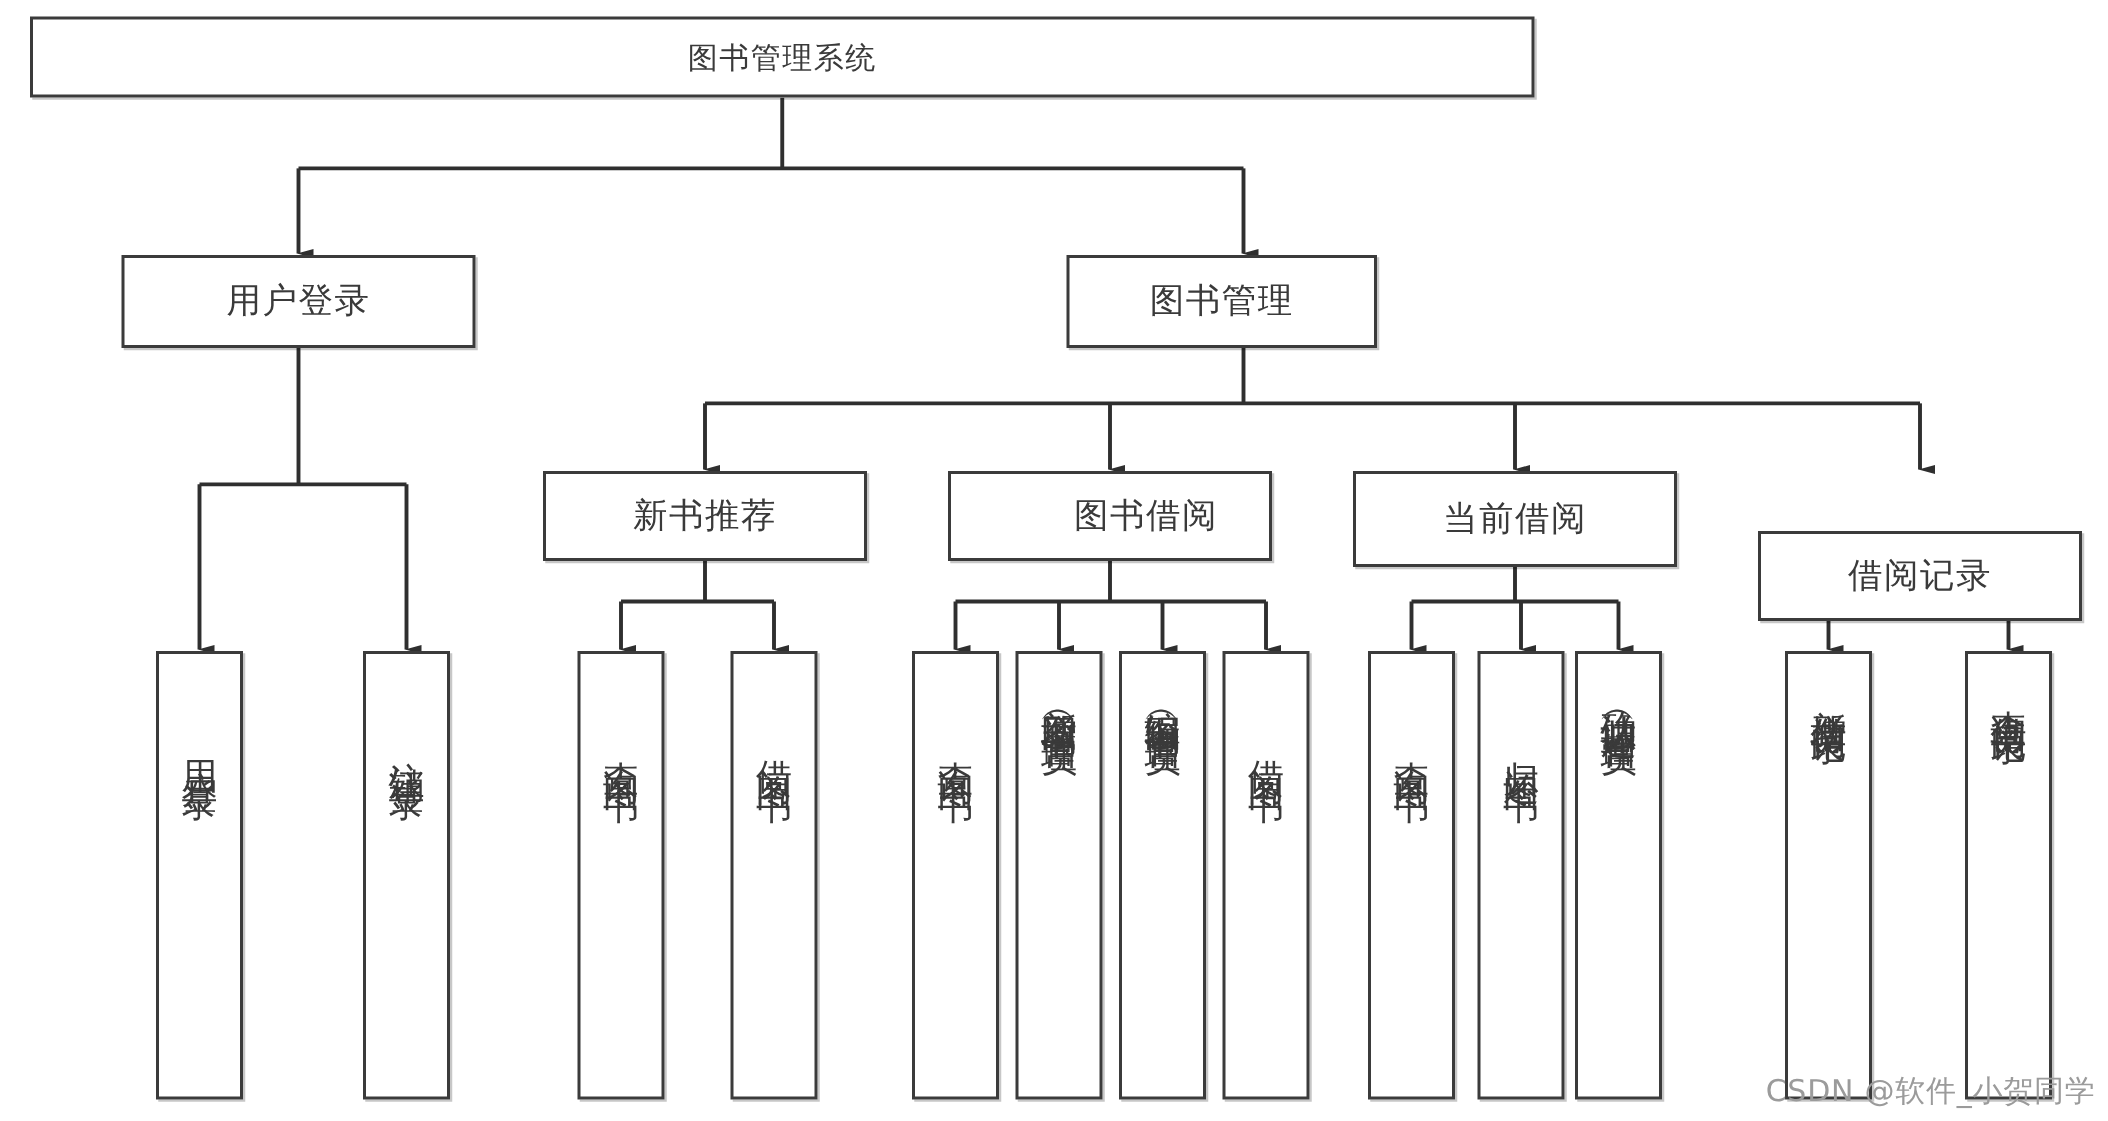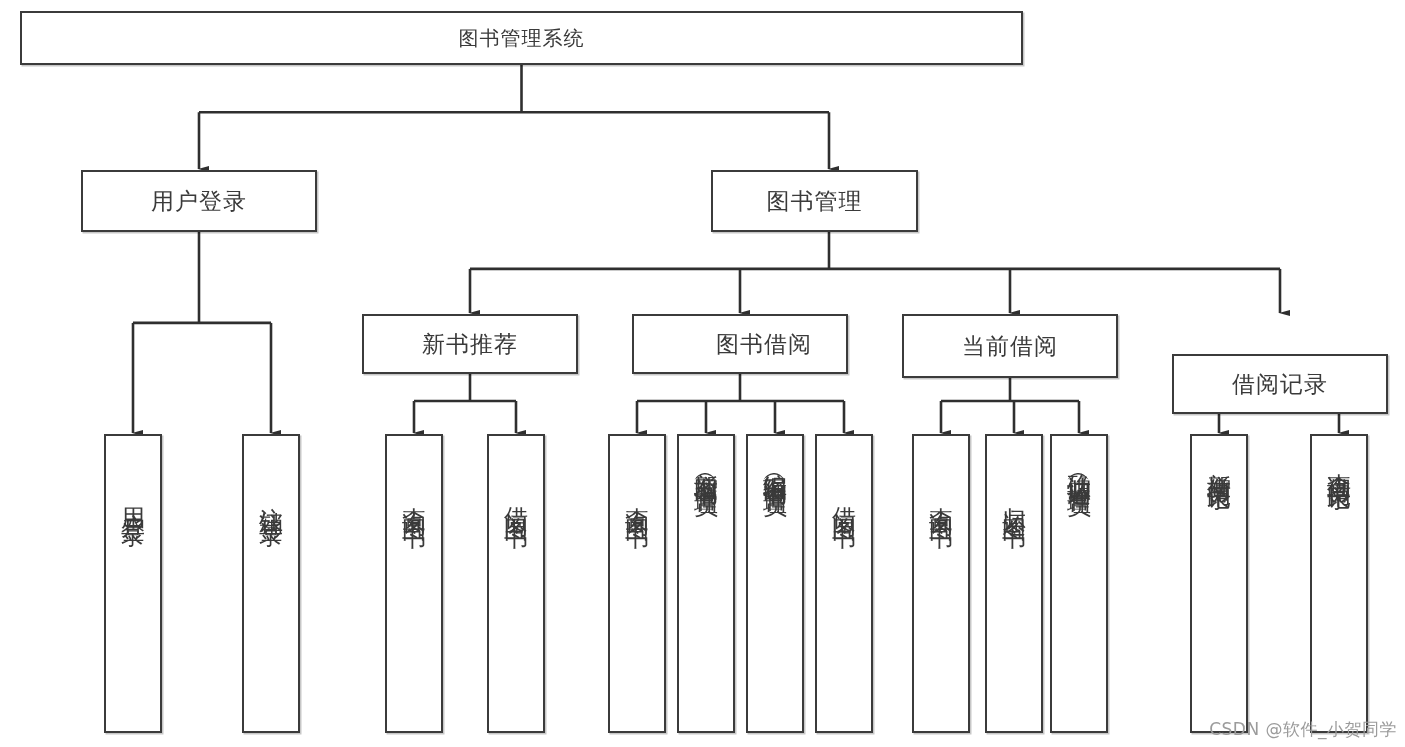--- a/index.html
+++ b/index.html
@@ -59,21 +59,21 @@
     letter-spacing: 6px;
     line-height: 1;
   }
   .node.vert.tall .label {
     letter-spacing: 3px;
   }
   #watermark {
     position: absolute;
     right: 8px;
     bottom: 6px;
-    font-size: 17px;
+    font-size: 20px;
     color: #9b9b9b;
     letter-spacing: 0.5px;
     white-space: nowrap;
   }
 </style>
 </head>
 <body>
 
 <div id="canvas">
   <svg id="edges" viewBox="0 0 1405 747">

